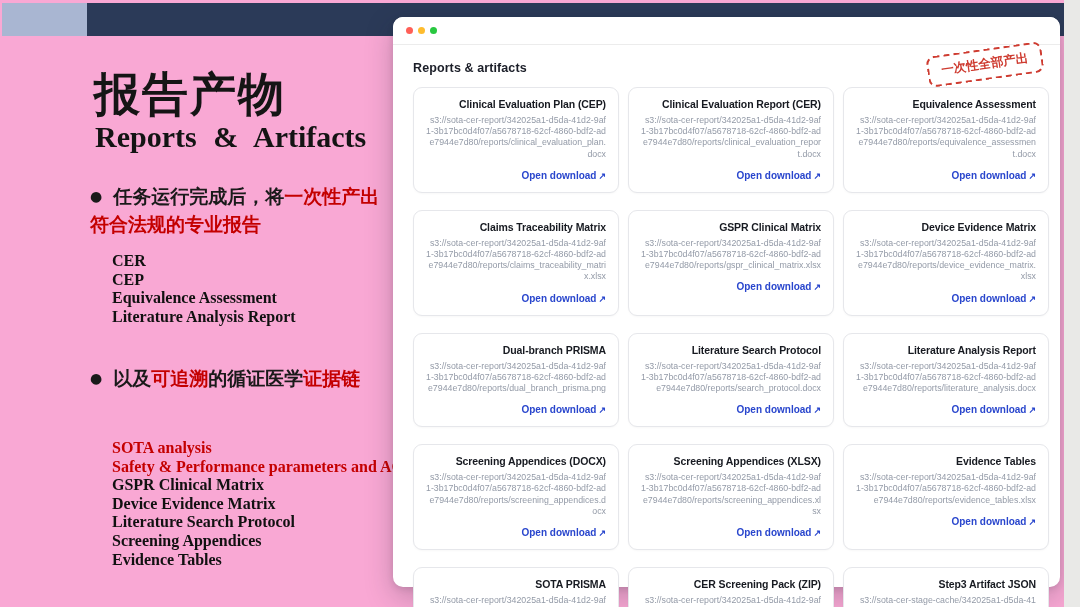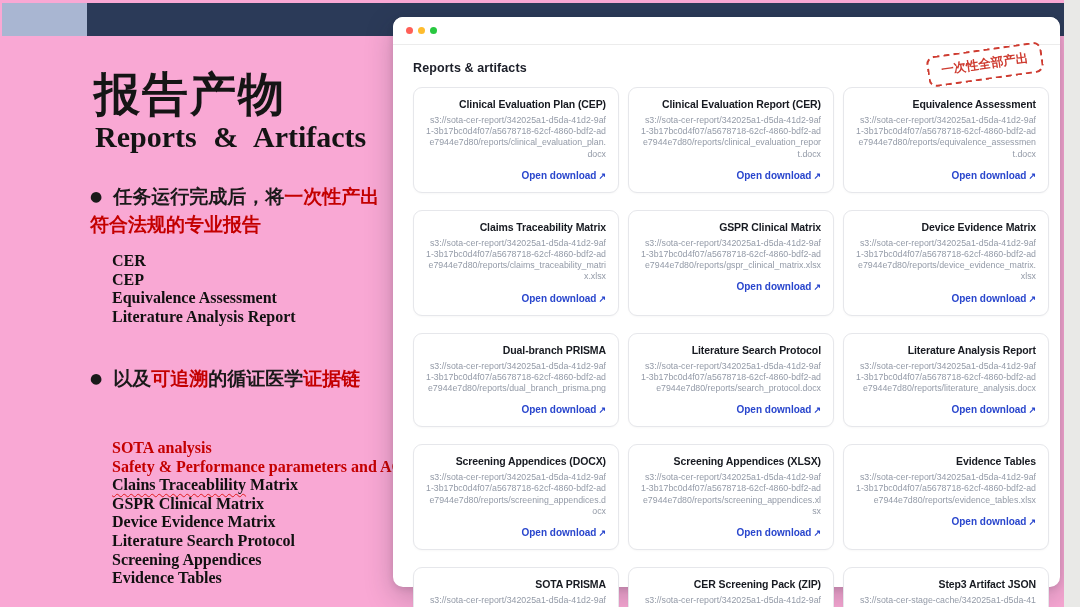--- a/index.html
+++ b/index.html
@@ -81,21 +81,20 @@
       <div>Literature Analysis Report</div>
     </div>
 
   <p class="bullet bullet-2">
     <span class="bchar">●</span><span>以及</span><span class="red">可追溯</span><span>的循证医学</span><span class="red">证据链</span>
   </p>
 
   <div class="plain-list list-2">
       <div class="red">SOTA analysis</div>
       <div class="red">Safety &amp; Performance parameters and AC</div>
-      <div><span class="wavy">Clains Traceablility</span><span> Matrix</span></div>
       <div>GSPR Clinical Matrix</div>
       <div>Device Evidence Matrix</div>
       <div>Literature Search Protocol</div>
       <div>Screening Appendices</div>
       <div>Evidence Tables</div>
     </div>
 
   <div class="window">
     <div class="titlebar">
       <button class="dot dot-red"></button>

